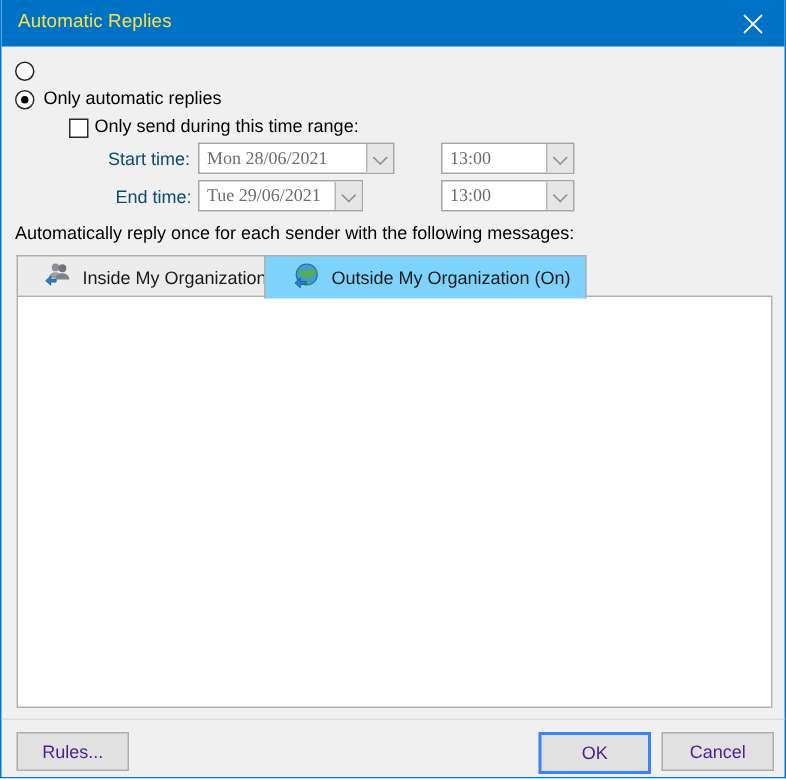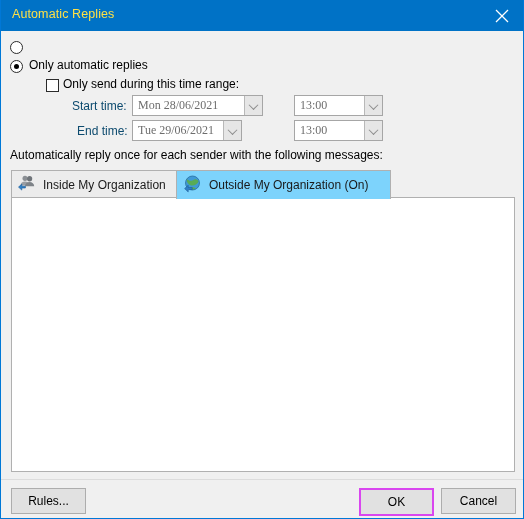--- a/index.html
+++ b/index.html
@@ -129,21 +129,21 @@
   .tab {
     position: absolute;
     top: 0;
     height: 28px;
     box-sizing: border-box;
     background: #ececec;
     border: 1px solid #b0b0b0;
     border-bottom: none;
     display: flex;
     align-items: center;
-    padding: 0 9px 0 6px;
+    padding: 0 9px 0 18px;
     font-size: 12px;
     color: #1a1a1a;
     white-space: nowrap;
   }
   .tab.active {
     background: #7dd3fc;
     border-color: #b0b0b0;
     z-index: 3;
     height: 29px;
   }
@@ -177,29 +177,29 @@
     background: #ffffff;
   }
   
   .btn {
     position: absolute;
     box-sizing: border-box;
     height: 25px;
     background: #e1e1e1;
     border: 1px solid #adadad;
     font-size: 12px;
-    color: #000000;
+    color: #4c1d95;
     display: flex;
     align-items: center;
     justify-content: center;
     font-family: "Liberation Sans", sans-serif;
     padding: 12px;
   }
   .btn.focus {
-    border: 2px solid #d946ef;
+    border: 2px solid #3b82f6;
     text-align: center;
   }
   .footer-line {
     position: absolute;
     left: 0; top: 479px;
     width: 524px; height: 1px;
     background: #dcdcdc;
   }
 </style>
 </head>

